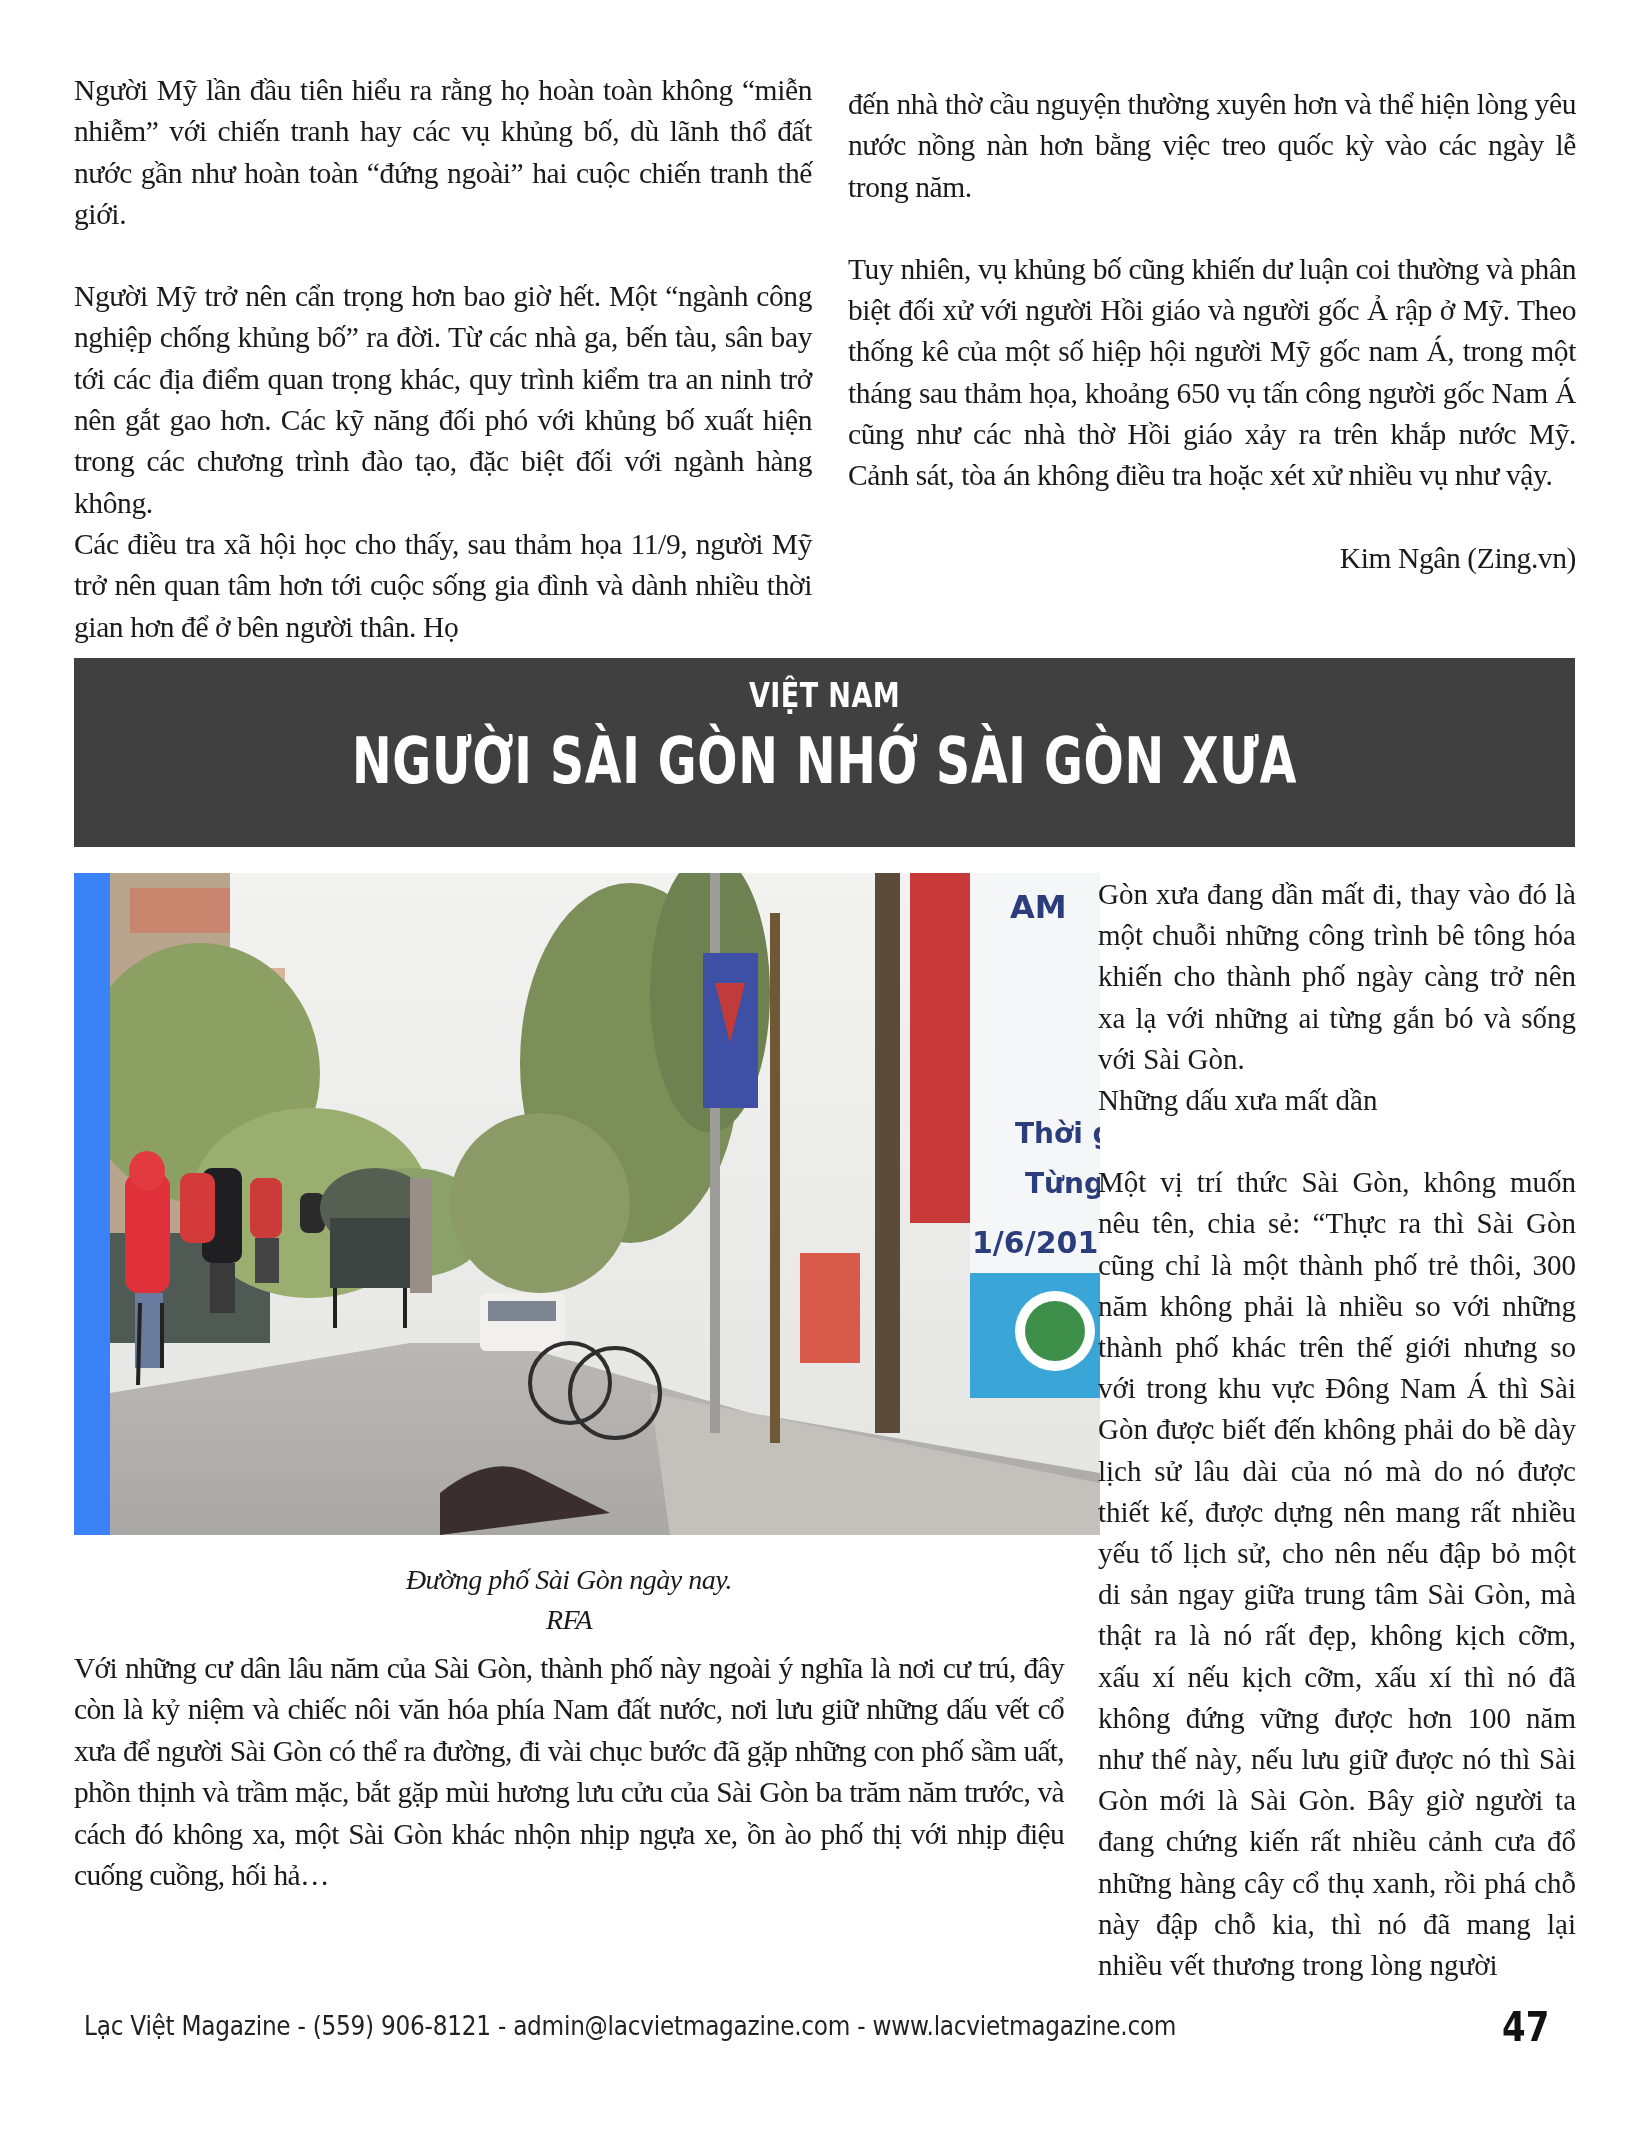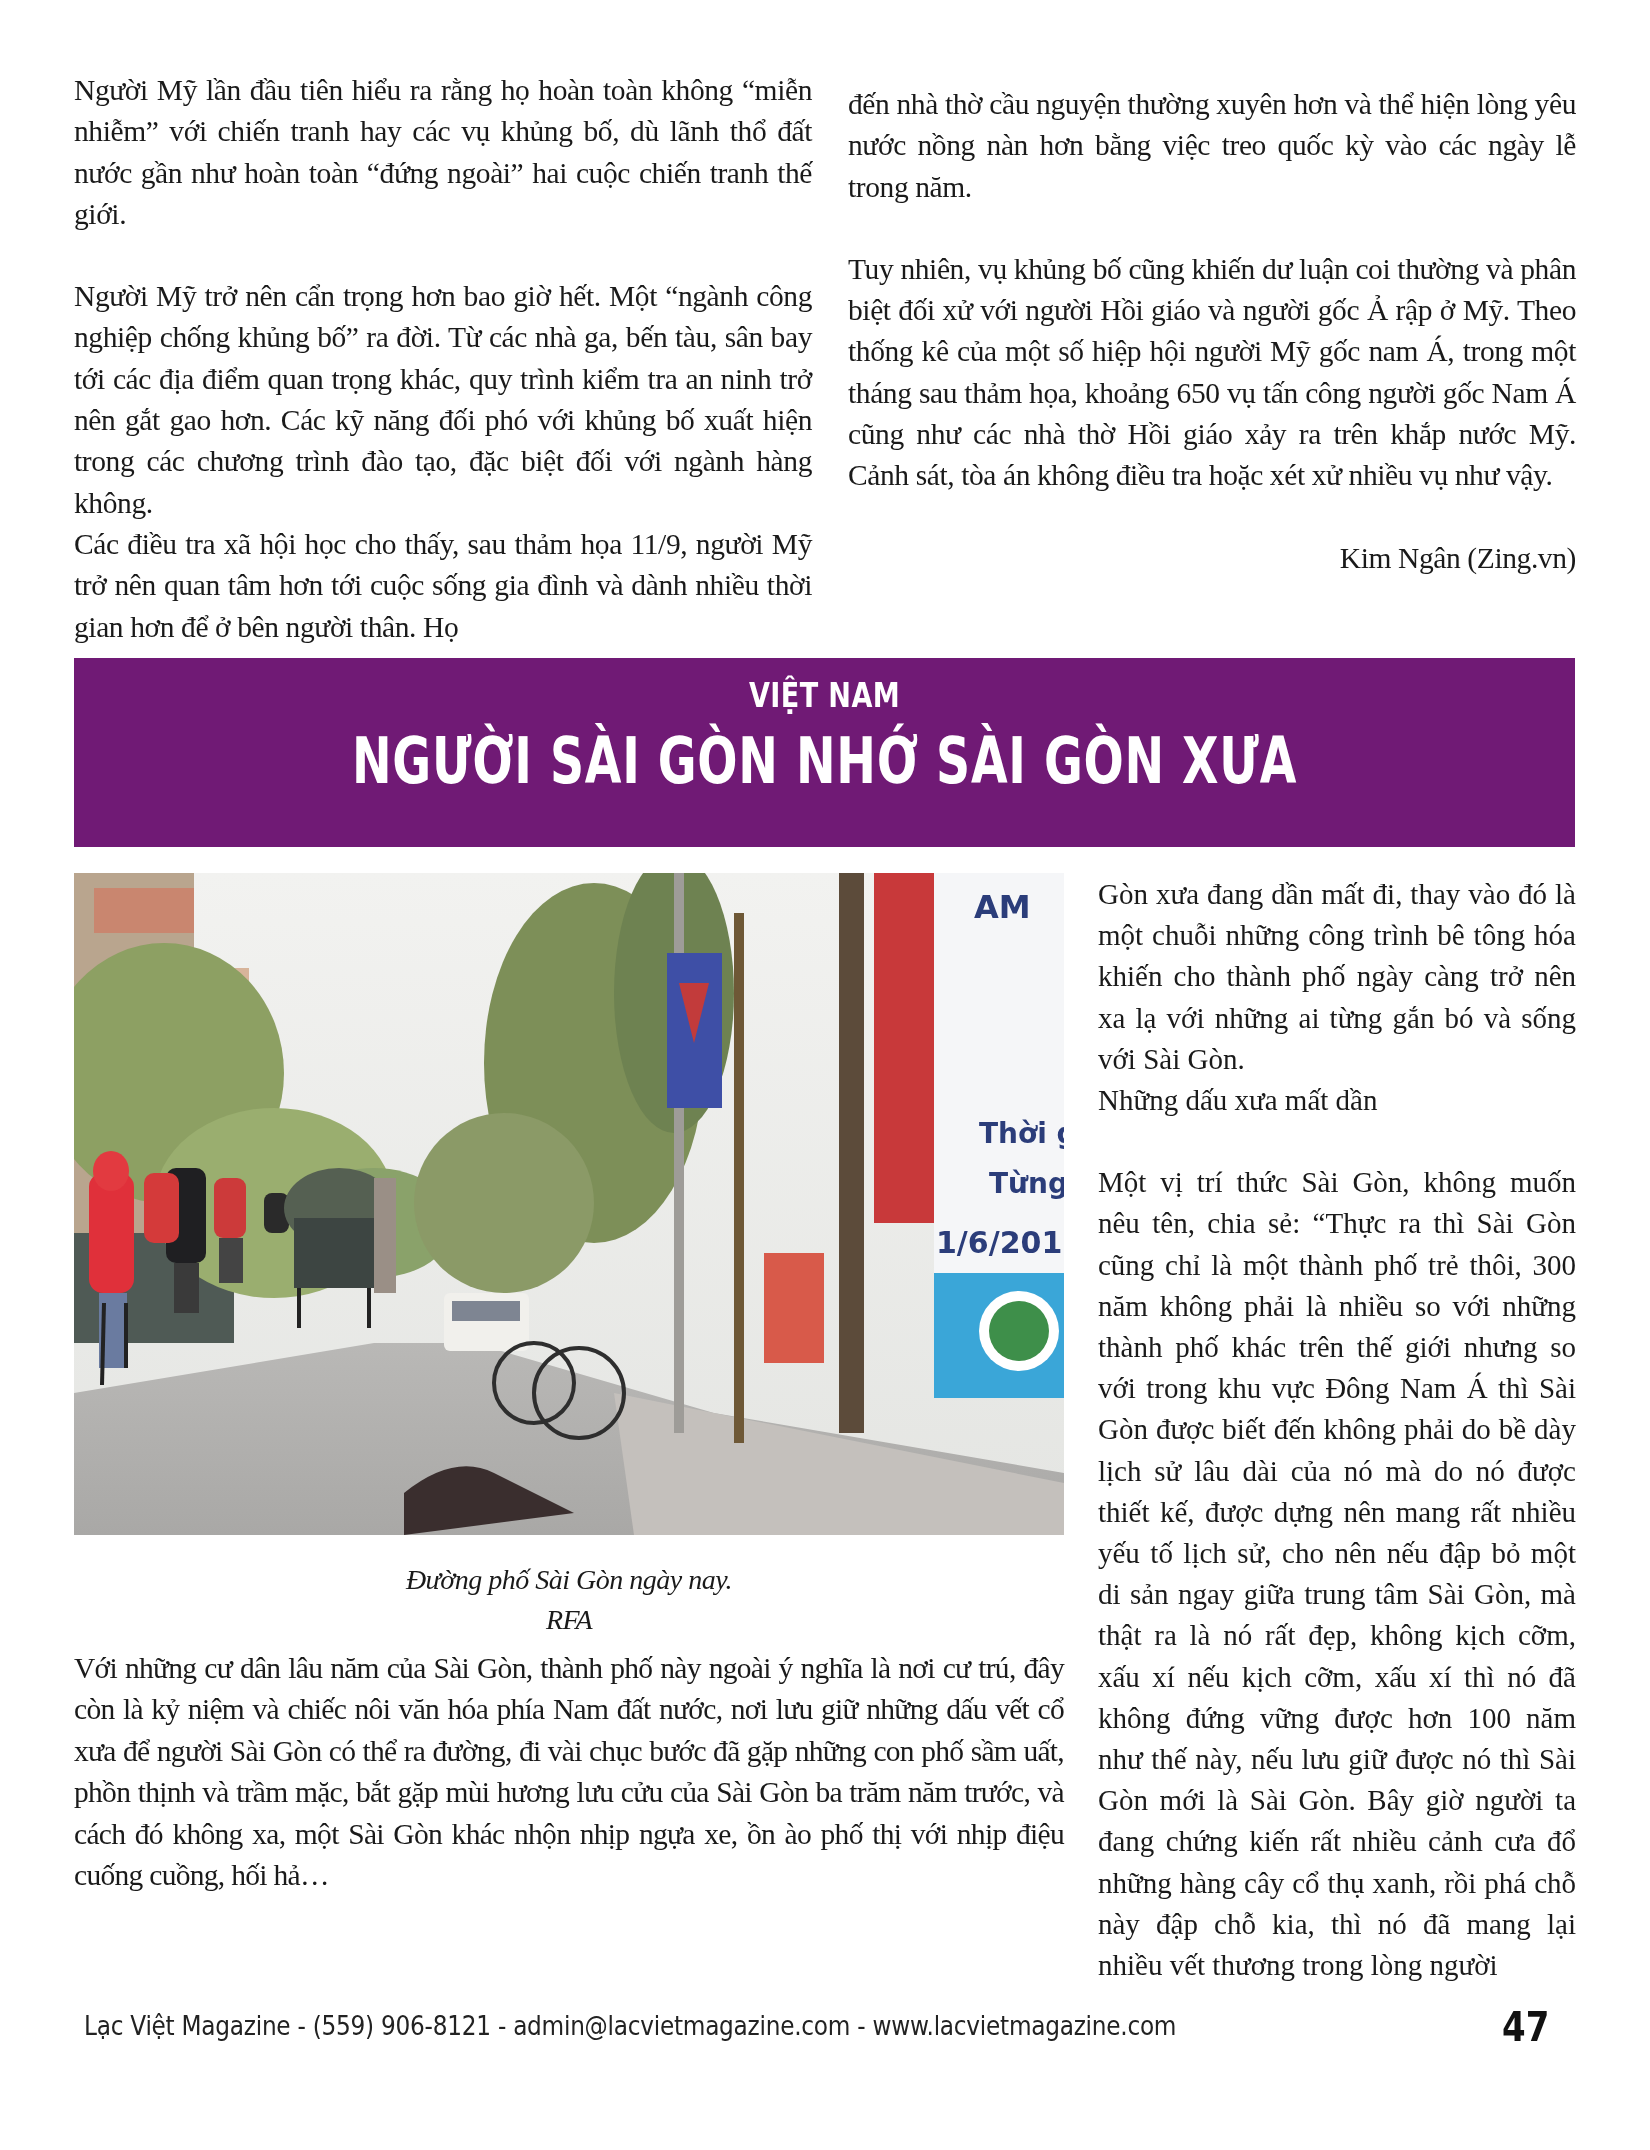--- a/index.html
+++ b/index.html
@@ -6,25 +6,25 @@
   body { width: 1650px; height: 2150px; position: relative; overflow: hidden; color: #1a1a1a; }
 
   .col { position: absolute; font-family: "Liberation Serif", serif; font-size: 29.5px; line-height: 41.3px; text-align: justify; letter-spacing: -0.4px; }
   .col p { margin: 0; }
   .col p.gap { margin-top: 41px; }
   .col p.last { text-align-last: left; }
 
   #col-top-left { left: 74px; top: 70px; width: 738px; }
   #col-top-right { left: 848px; top: 84px; width: 728px; }
 
-  #section-banner { position: absolute; left: 74px; top: 658px; width: 1501px; height: 189px; background: #701a75; color: #fff; text-align: center; font-family: "DejaVu Sans", sans-serif; }
+  #section-banner { position: absolute; left: 74px; top: 658px; width: 1501px; height: 189px; background: #404040; color: #fff; text-align: center; font-family: "DejaVu Sans", sans-serif; }
   #section-kicker { position: absolute; left: 0; right: 0; top: 18px; font-size: 33px; font-weight: bold; letter-spacing: 0.5px; transform: scaleX(0.82); }
   #article-headline { position: absolute; left: 0; right: 0; top: 66px; font-size: 64px; font-weight: bold; letter-spacing: 1px; transform: scaleX(0.74); white-space: nowrap; }
 
-  #article-photo { position: absolute; left: 74px; top: 873px; width: 990px; height: 662px; overflow: hidden; background: #8b5cf6; }
+  #article-photo { position: absolute; left: 74px; top: 873px; width: 990px; height: 662px; overflow: hidden; background: #3b82f6; padding-left: 36px; }
   #photo-caption { position: absolute; left: 74px; top: 1560px; width: 990px; text-align: center; font-family: "Liberation Serif", serif; font-style: italic; font-size: 28px; line-height: 40px; letter-spacing: -0.5px; }
 
   #col-bottom-left { left: 74px; top: 1648px; width: 990px; font-size: 29.5px; line-height: 41.4px; letter-spacing: -0.7px; }
   #col-right { left: 1098px; top: 874px; width: 478px; font-size: 29px; line-height: 41.2px; letter-spacing: 0px; }
 
   #page-footer { position: absolute; left: 84px; top: 2008px; width: 1500px; height: 44px; font-family: "DejaVu Sans", sans-serif; }
   #footer-text { position: absolute; left: 0; top: 2px; font-size: 27px; color: #222; transform: scaleX(0.86); transform-origin: left center; white-space: nowrap; letter-spacing: -0.3px; }
   #page-number { position: absolute; left: 1418px; top: -4px; font-size: 40px; font-weight: bold; color: #111; transform: scaleX(0.85); transform-origin: left center; }
 </style>
 </head>

